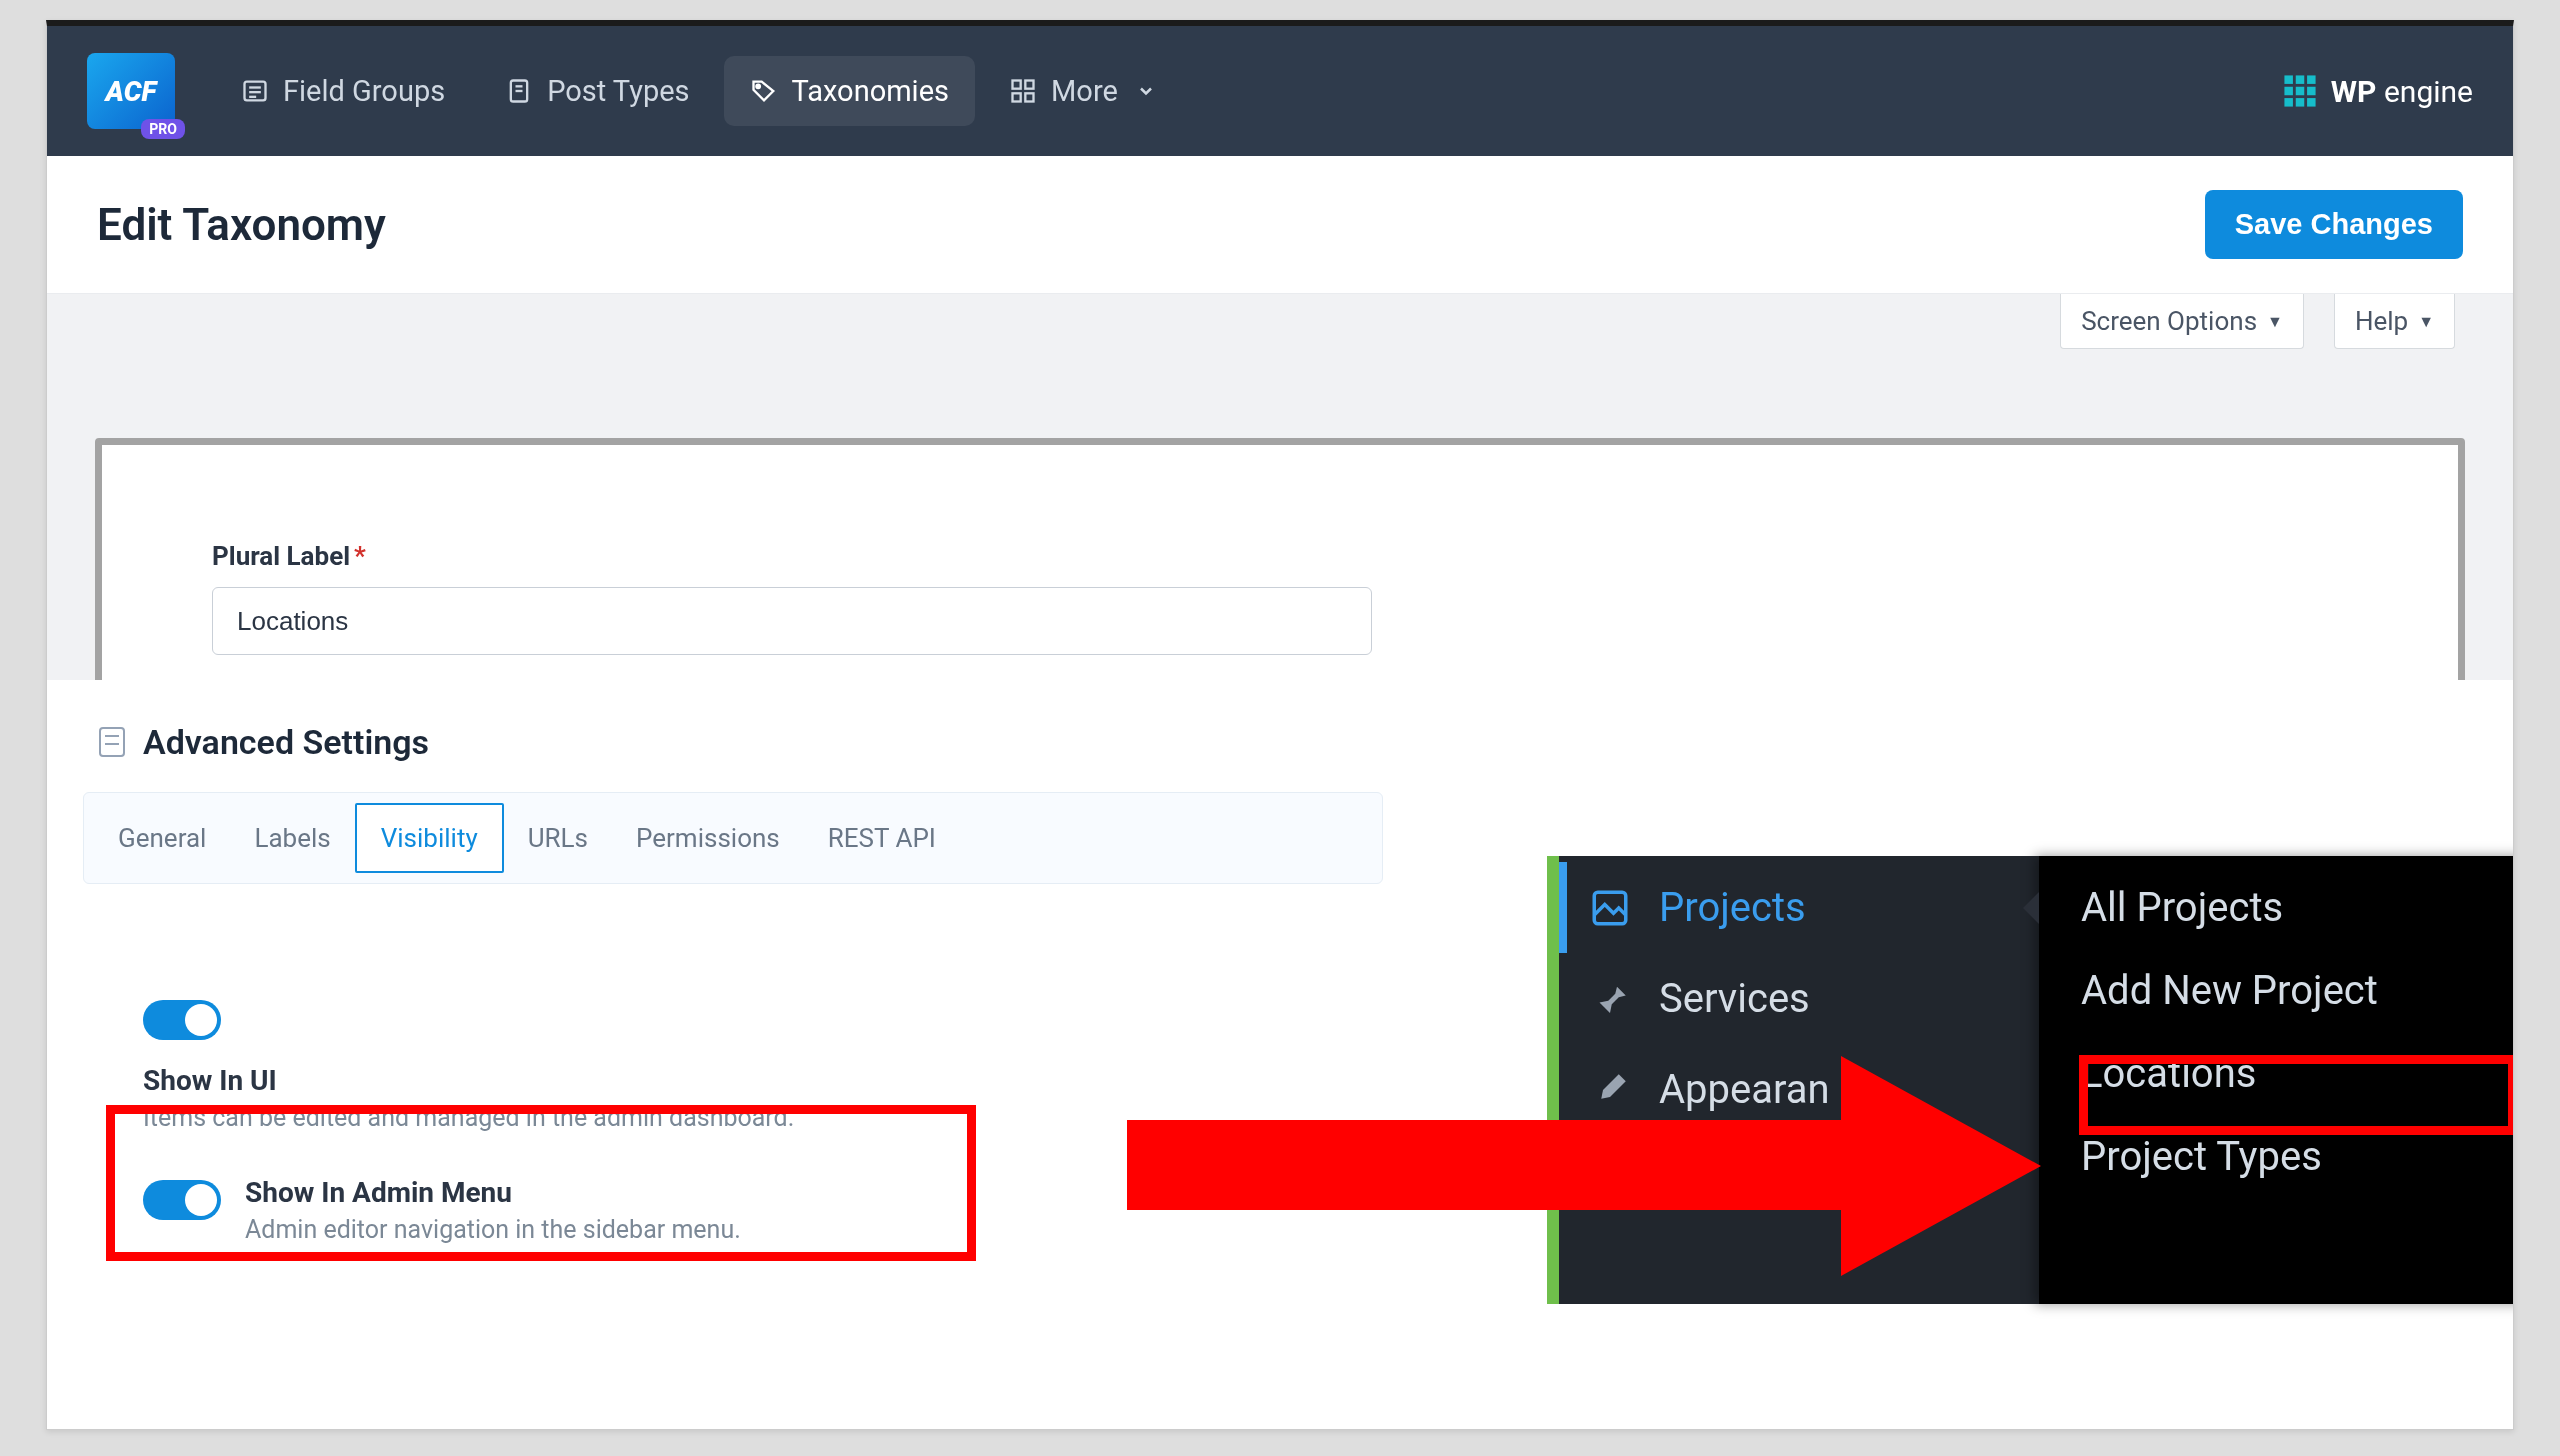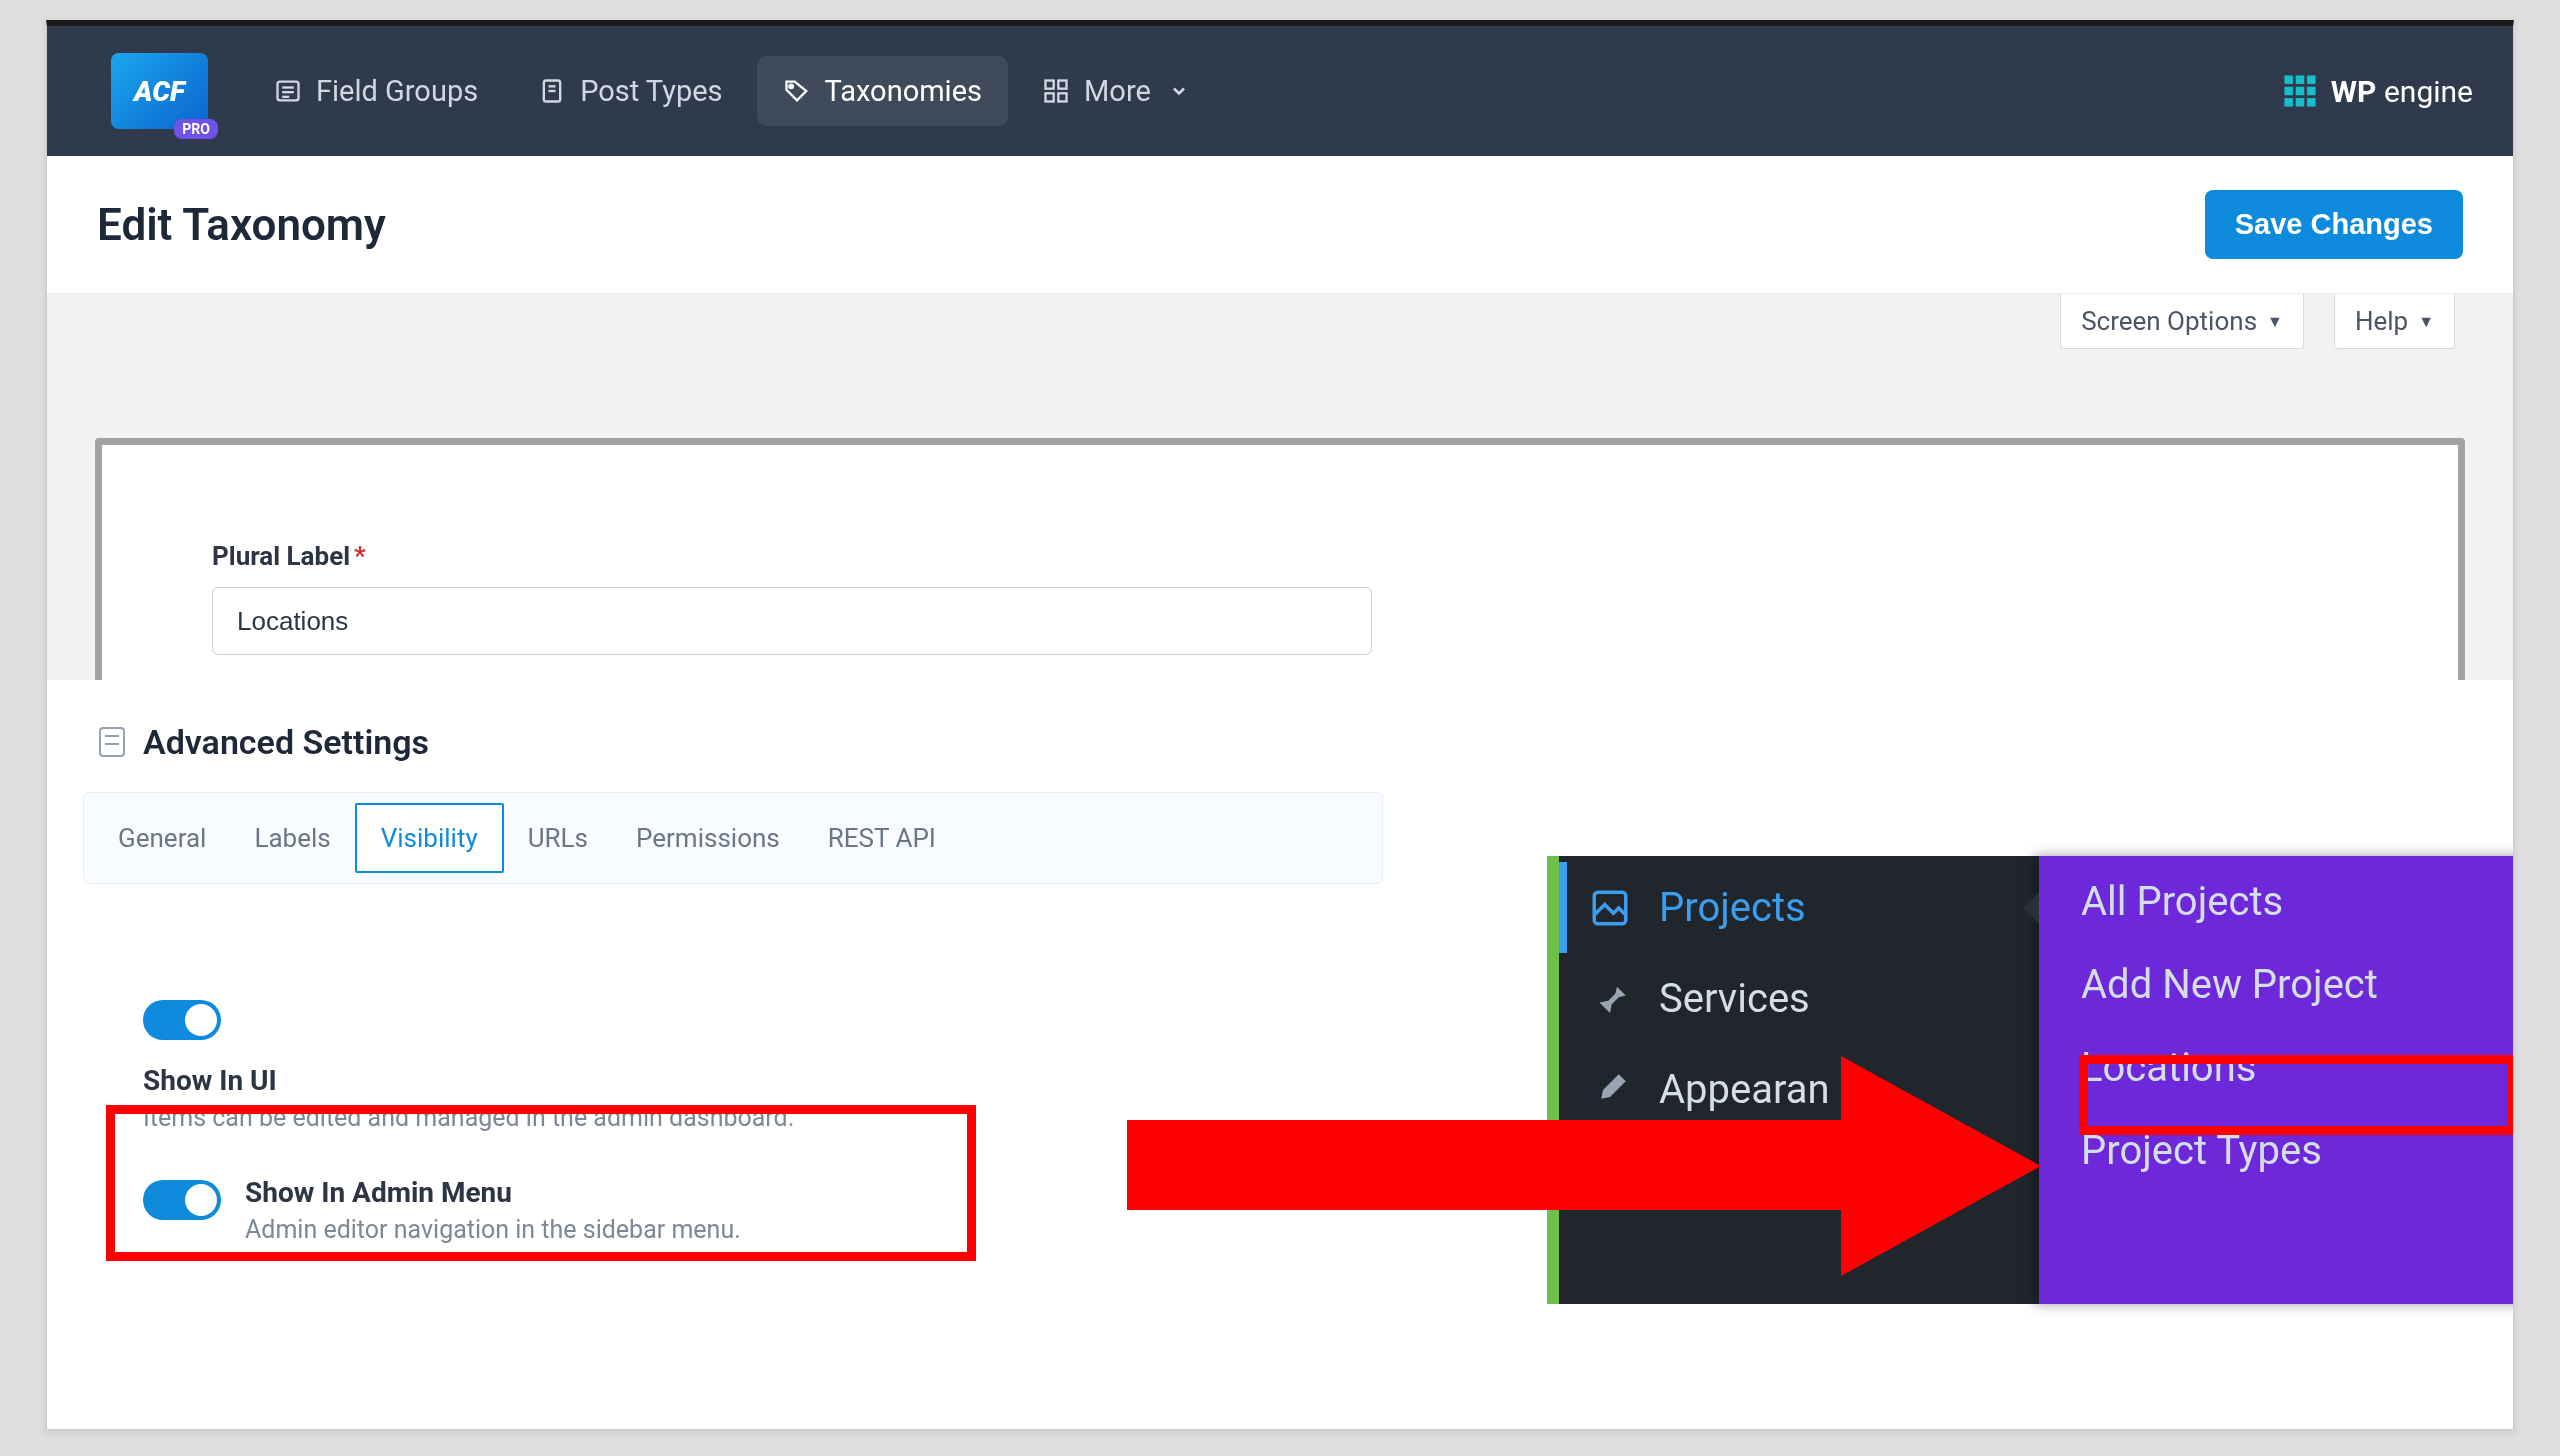--- a/index.html
+++ b/index.html
@@ -21,29 +21,28 @@
   }
   
   .topbar {
     background: #2f3b4c;
     height: 130px;
     display: flex;
     align-items: center;
     padding: 0 40px;
   }
   .logo {
-    width: 97px; height: 76px;
+    width: 88px; height: 76px;
     background: linear-gradient(135deg,#1aa7ee,#0b63ce);
     border-radius: 8px;
     display: flex; align-items: center; justify-content: center;
     color:#fff; font-weight:900; font-size:28px;
     font-style: italic;
     position: relative;
     margin-right: 40px;
-    margin-left: 24px;
   }
   .logo-badge {
     position:absolute; bottom:-10px; right:-10px;
     background:#6f52e8; color:#fff;
     font-size:14px; font-weight:700; font-style:normal;
     border-radius: 8px; padding: 2px 8px;
   }
   .nav-item {
     display:flex; align-items:center; gap:14px;
     color:#d0d8e2;
@@ -205,23 +204,23 @@
     display:flex; align-items:center; gap:28px;
     padding: 22px 30px;
     color:#d5dde6; font-size:40px;text-align:right;
   }
   .wp-item.active { color:#3a9dee; position:relative; }
   .wp-item.active::before {
     content:""; position:absolute; left:0; top:0; bottom:0; width:8px; background:#3a9dee;
   }
   .wp-icon { width:42px; height:42px; display:inline-flex; align-items:center; justify-content:center; }
   .wp-submenu {
-    width:520px; background:#6d28d9;
+    width:520px; background:#000000;
     display:flex; flex-direction:column;
-    padding: 4px 0;
+    padding: 10px 0;
     box-shadow: -4px 0 12px rgba(0,0,0,.4);
     position:relative;
   }
   .wp-sub-ptr {
     position:absolute; left:-16px; top:36px;
     width:0; height:0;
     border-top:16px solid transparent;
     border-bottom:16px solid transparent;
     border-right:16px solid #2a2f38;
   }

